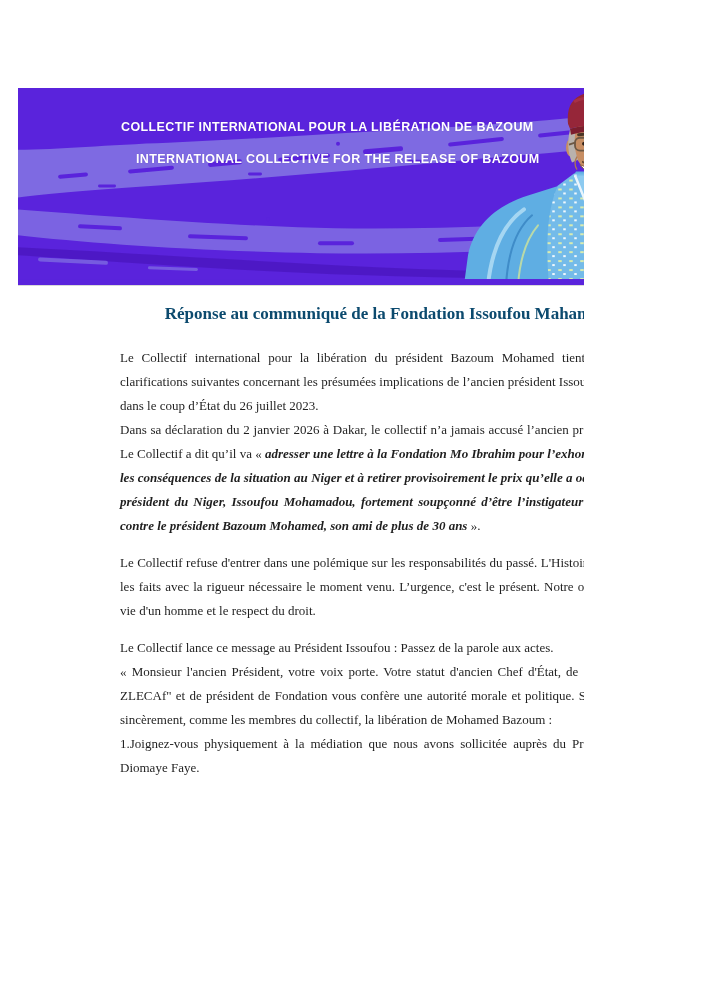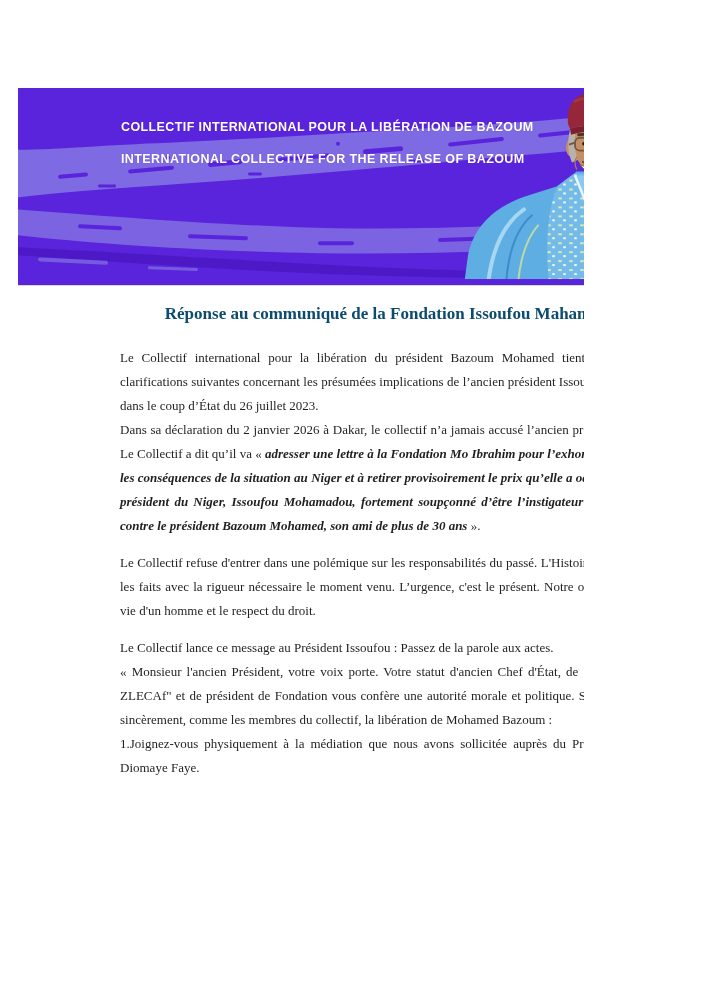--- a/index.html
+++ b/index.html
@@ -15,21 +15,21 @@
     border-bottom:1px solid #d9d9d9;
   }
   .banner-art{ position:absolute; inset:0; width:100%; height:100%; display:block; }
   .banner-text{
     position:absolute; left:103px; top:32px; z-index:2;
     font-family:"Liberation Sans", sans-serif; font-weight:bold;
     color:var(--banner-text,#ffffff); font-size:12.5px; line-height:14px;
     letter-spacing:.4px; text-shadow:0 0 1px rgba(60,20,140,.35);
     white-space:nowrap;
   }
-  .banner-text .bt2{ margin-top:18px; }
+  .banner-text .bt2{ margin-top:18px;margin-left:15px; }
   
   .content{ position:absolute; left:0; top:287px; width:720px; padding:16px 48px 0 120px; }
   .doc-title{
     font-size:17px; font-weight:bold; text-align:center; line-height:22px;
     color:#0c4a6e;
   }
   .bodytext{ margin-top:21px; font-size:13px; line-height:24px; text-align:justify; }
   .bodytext p{ margin:0 0 13px 0; }
   .bi{ font-weight:bold; font-style:italic;margin-top:48px; }
   

